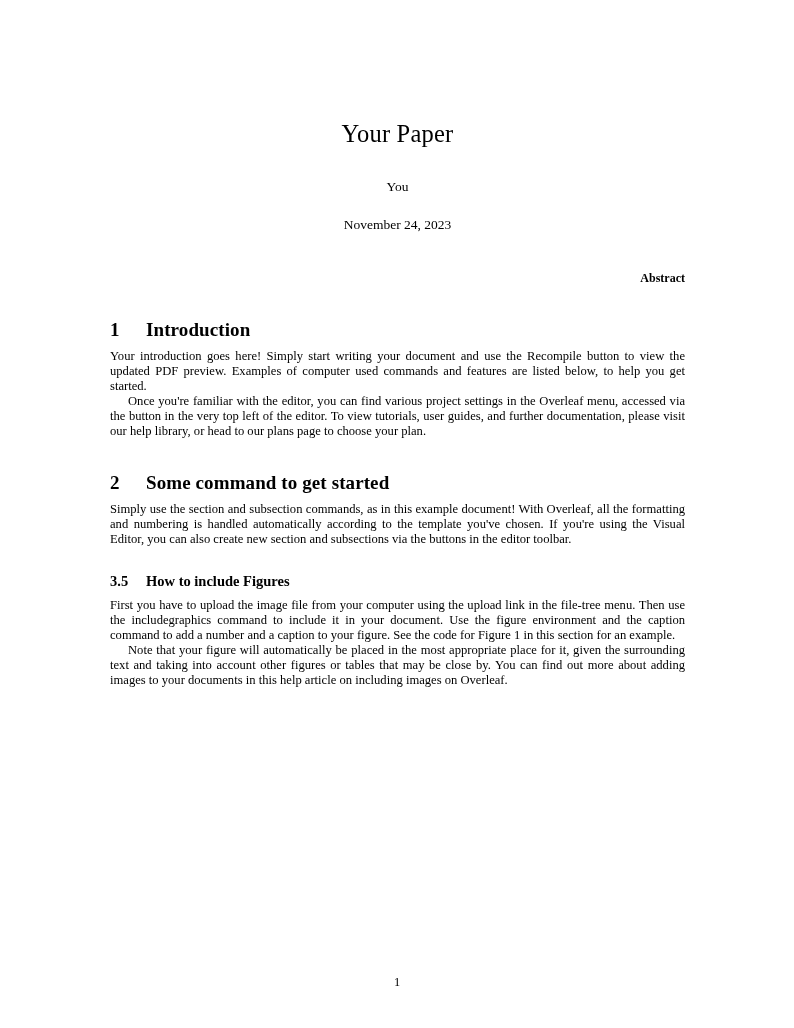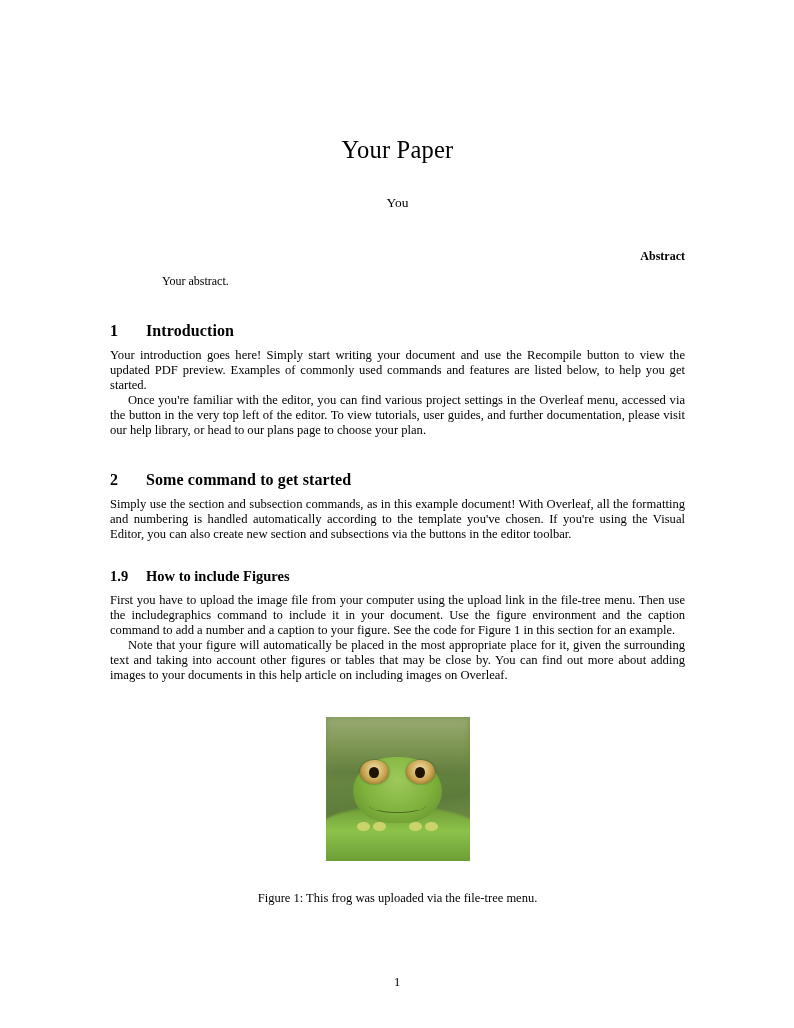--- a/index.html
+++ b/index.html
@@ -13,21 +13,21 @@
     height: 1028px;
     background: #ffffff;
     margin: 0 auto;
     overflow: hidden;
     font-family: "Liberation Serif", serif;
     color: #000000;
   }
   .content {
     position: absolute;
     left: 110px;
-    top: 16px;
+    top: 0;
     width: 575px;
   }
   .doc-title {
     text-align: center;
     font-size: 24.5px;
     margin-top: 120px;
     letter-spacing: 0.2px;
   }
   .doc-author {
     text-align: center;
@@ -46,21 +46,21 @@
     margin-top: 38px;
   }
   .abstract-body {
     font-size: 12px;
     margin-top: 10px;
     padding-left: 52px;
     padding-right: 52px;
     text-align: justify;
   }
   h1.sec {
-    font-size: 16px;
+    font-size: 19px;
     font-weight: bold;
     margin: 33px 0 0 0;
     letter-spacing: 0.1px;
   }
   h1.sec .num { display: inline-block; width: 36px; }
   h2.subsec {
     font-size: 14.5px;
     font-weight: bold;
     margin: 26px 0 0 0;
   }
@@ -144,57 +144,38 @@
   }
 </style>
 </head>
 <body>
 
 <div class="page">
   <div class="content">
 
     <div class="doc-title">Your Paper</div>
     <div class="doc-author">You</div>
+    <div class="doc-date">November 24, 2023</div>
 
     <div class="abstract-head">Abstract</div>
-    <div class="abstract-body">Your abstract.</div>
 
     <h1 class="sec">
       <span class="num">1</span><span>Introduction</span>
     </h1>
-    <p class="body">Your introduction goes here! Simply start writing your document and use the Recompile button to view the updated PDF preview. Examples of commonly used commands and features are listed below, to help you get started.</p>
+    <p class="body">Your introduction goes here! Simply start writing your document and use the Recompile button to view the updated PDF preview. Examples of computer used commands and features are listed below, to help you get started.</p>
     <p class="body indent"><span>Once you're familiar with the editor, you can find various project settings in the Overleaf menu, accessed via the button in the very top left of the editor. To view tutorials, user guides, and further documentation, please visit our </span><a class="link" href="#">help library</a><span>, or head to our plans page to </span><a class="link" href="#">choose your plan</a><span>.</span></p>
 
     <h1 class="sec">
       <span class="num">2</span><span>Some command to get started</span>
     </h1>
 
     <p class="body">Simply use the section and subsection commands, as in this example document! With Overleaf, all the formatting and numbering is handled automatically according to the template you've chosen. If you're using the Visual Editor, you can also create new section and subsections via the buttons in the editor toolbar.</p>
 
     <h2 class="subsec">
-      <span class="num">1.9</span><span>How to include Figures</span>
+      <span class="num">3.5</span><span>How to include Figures</span>
     </h2>
     <p class="body"><span>First you have to upload the image file from your computer using the upload link in the file-tree menu. Then use the includegraphics command to include it in your document. Use the figure environment and the caption command to add a number and a caption to your figure. See the code for Figure </span><a class="link" href="#">1</a><span> in this section for an example.</span></p>
     <p class="body indent"><span>Note that your figure will automatically be placed in the most appropriate place for it, given the surrounding text and taking into account other figures or tables that may be close by. You can find out more about adding images to your documents in this help article on </span><a class="link" href="#">including images on Overleaf</a><span>.</span></p>
 
-    <div class="figure-wrap">
-      <div class="frog">
-        <div class="blur-top"></div>
-        <div class="leaf"></div>
-        <div class="body"></div>
-        <div class="eye l">
-            <div class="pupil"></div>
-          </div>
-        <div class="eye r">
-            <div class="pupil"></div>
-          </div>
-        <div class="mouth"></div>
-        <div class="toe t1"></div>
-        <div class="toe t2"></div>
-        <div class="toe t3"></div>
-        <div class="toe t4"></div>
-      </div>
-      <div class="fig-caption">Figure 1: This frog was uploaded via the file-tree menu.</div>
-    </div>
 
   </div>
   <div class="page-number">1</div>
 </div>
 
 </body></html>

